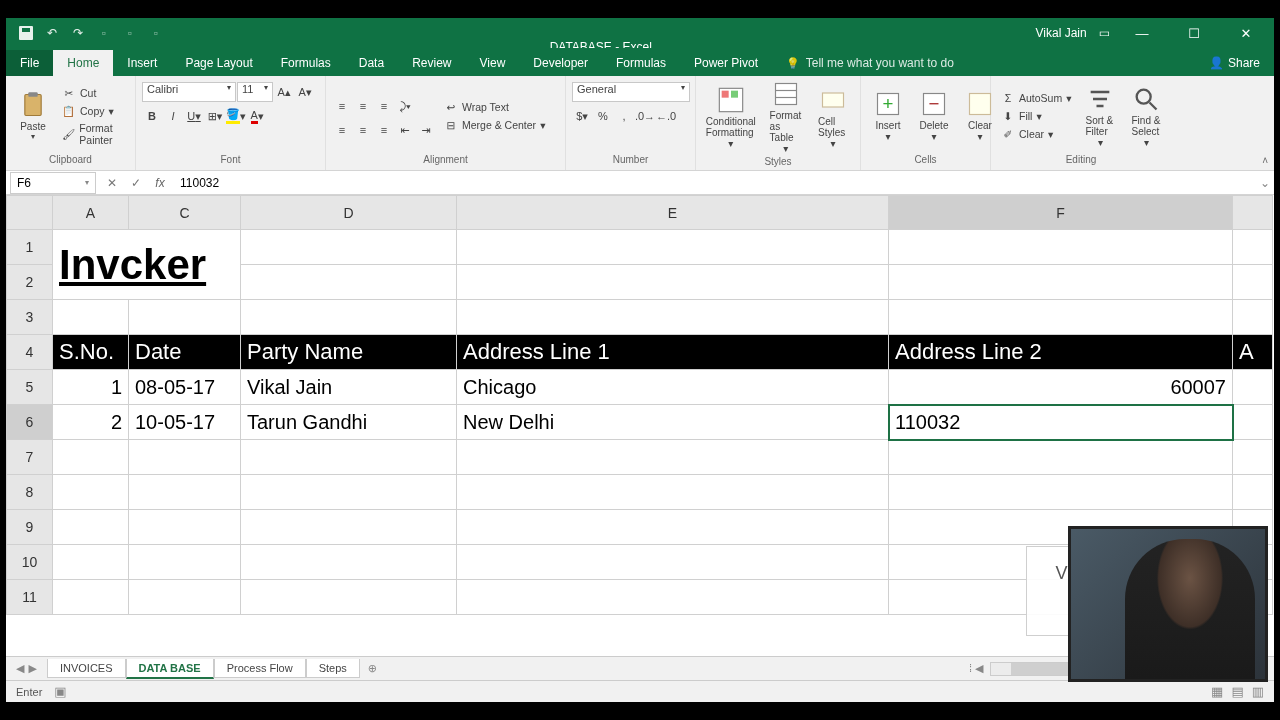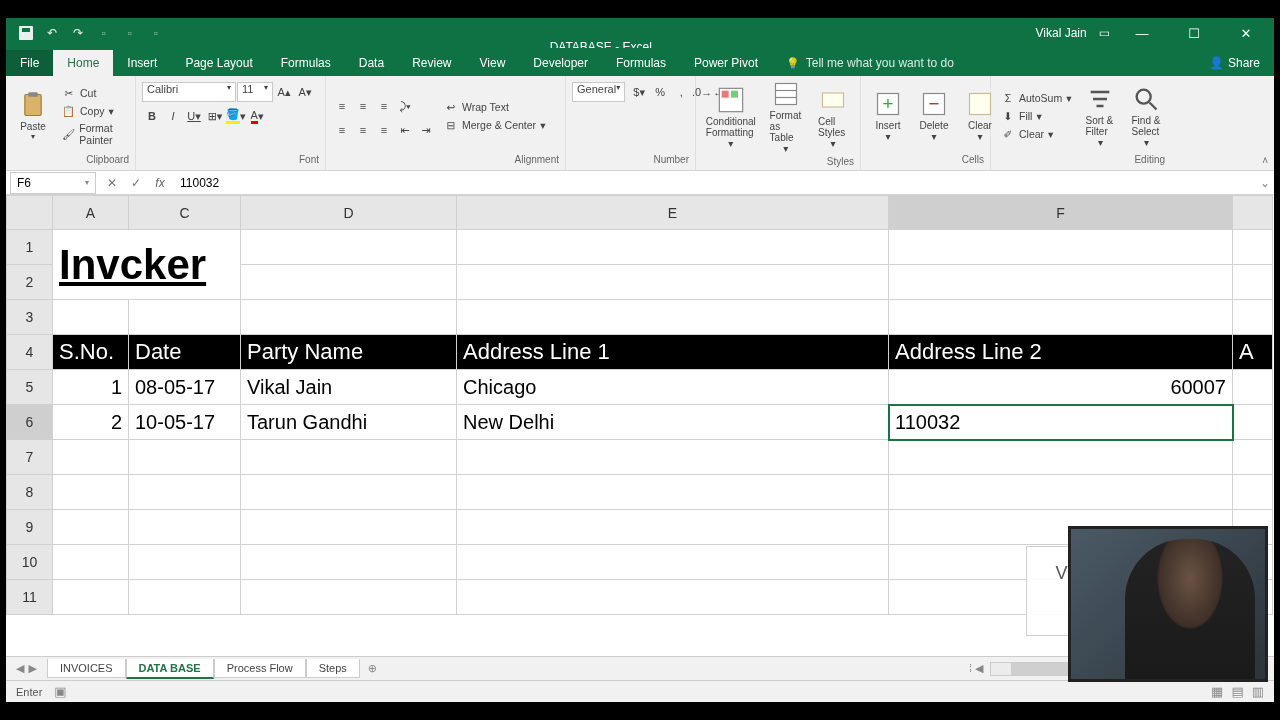--- a/index.html
+++ b/index.html
@@ -20,21 +20,21 @@
 .ribbon-tabs { height: 28px; background: #0f7244; display: flex; align-items: flex-end; font-size: 12px; color: #fff; }
 .rtab { padding: 6px 14px; cursor: pointer; }
 .rtab.file { background: #0c5f38; }
 .rtab.active { background: #f1f1f1; color: #217346; }
 .tellme { flex: 1; padding: 6px 14px; opacity: 0.85; display: flex; align-items: center; gap: 6px; }
 .share-btn { padding: 6px 14px; cursor: pointer; display: flex; align-items: center; gap: 4px; }
 
 
 .ribbon { height: 95px; background: #f1f1f1; border-bottom: 1px solid #d4d4d4; display: flex; font-size: 11px; color: #444; position: relative; }
 .rgroup { border-right: 1px solid #e0e0e0; padding: 2px 6px; display: flex; flex-direction: column; justify-content: space-between; }
-.rgroup-label { text-align: right; font-size: 10px; color: #666; padding-bottom: 3px; }
+.rgroup-label { text-align: center; font-size: 10px; color: #666; padding-bottom: 3px; }
 .rgroup-body { display: flex; gap: 4px; flex: 1; }
 .big-btn { display: flex; flex-direction: column; align-items: center; justify-content: center; padding: 2px 6px; cursor: pointer; min-width: 42px; font-size: 10px; }
 .big-icon { width: 28px; height: 28px; margin-bottom: 2px; }
 .stack { display: flex; flex-direction: column; gap: 2px; justify-content: center; }
 .srow { display: flex; align-items: center; gap: 4px; padding: 1px 4px; cursor: pointer; font-size: 10.5px; }
 .mini-icon { width: 14px; height: 14px; display: inline-flex; align-items: center; justify-content: center; }
 .sel { height: 20px; border: 1px solid #c8c8c8; background: #fff; font-size: 11px; padding: 0 4px; display: flex; }
 .btn-row { display: flex; gap: 1px; }
 .tiny-btn { width: 20px; height: 20px; display: flex; align-items: center; justify-content: center; cursor: pointer; border: 1px solid transparent; }
 .collapse-caret { position: absolute; right: 6px; bottom: 4px; font-size: 10px; color: #666; cursor: pointer; }
@@ -211,21 +211,21 @@
               <span class="mini-icon">↩</span>
               <span>Wrap Text</span>
             </div>
           <div class="srow"><span class="mini-icon">⊟</span><span>Merge &amp; Center</span> ▾</div>
         </div>
       </div>
       <div class="rgroup-label">Alignment</div>
     </div>
 
     <div class="rgroup" style="width:130px">
-      <div class="rgroup-body" style="gap:4px;padding-top:4px">
+      <div class="rgroup-body" style="flex-direction:column;gap:4px;padding-top:4px">
         <div class="sel" style="width:118px">
             <span>General</span>
             <span style="margin-left:auto;font-size:8px">▾</span>
           </div>
         <div class="btn-row">
           <div class="tiny-btn">$▾</div>
           <div class="tiny-btn">%</div>
           <div class="tiny-btn">,</div>
           <div class="tiny-btn">.0→</div>
           <div class="tiny-btn">←.0</div>

